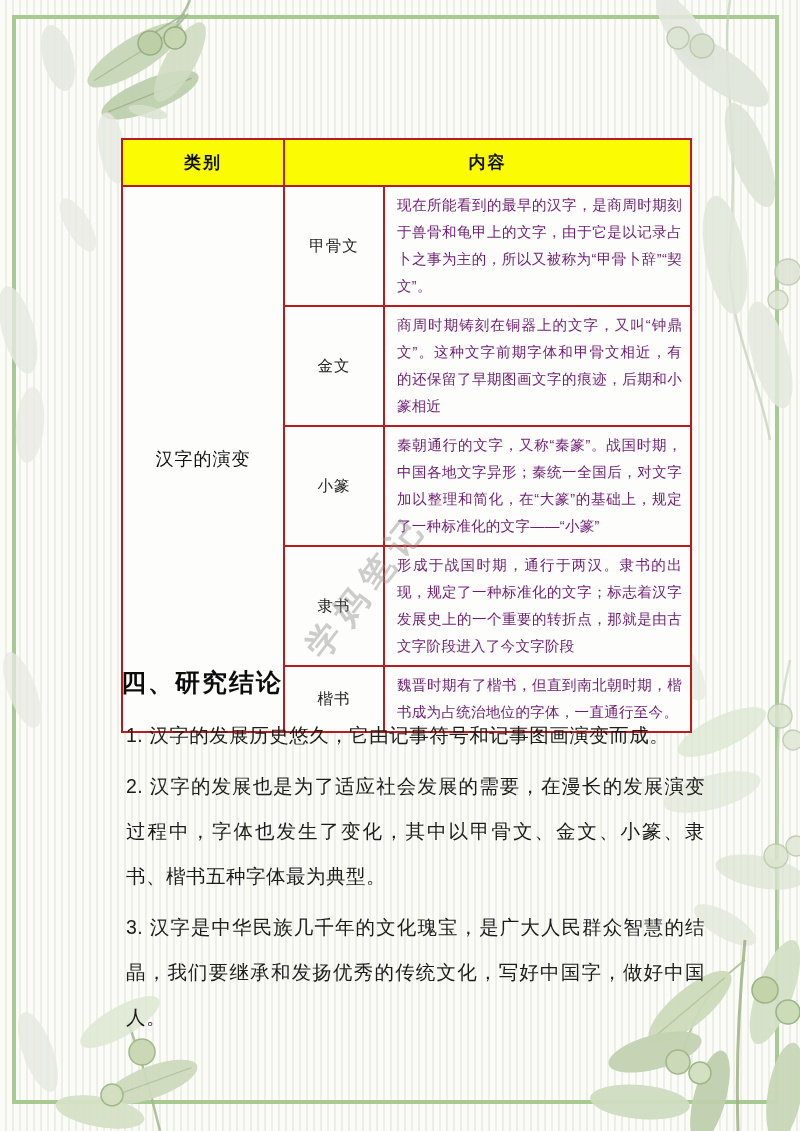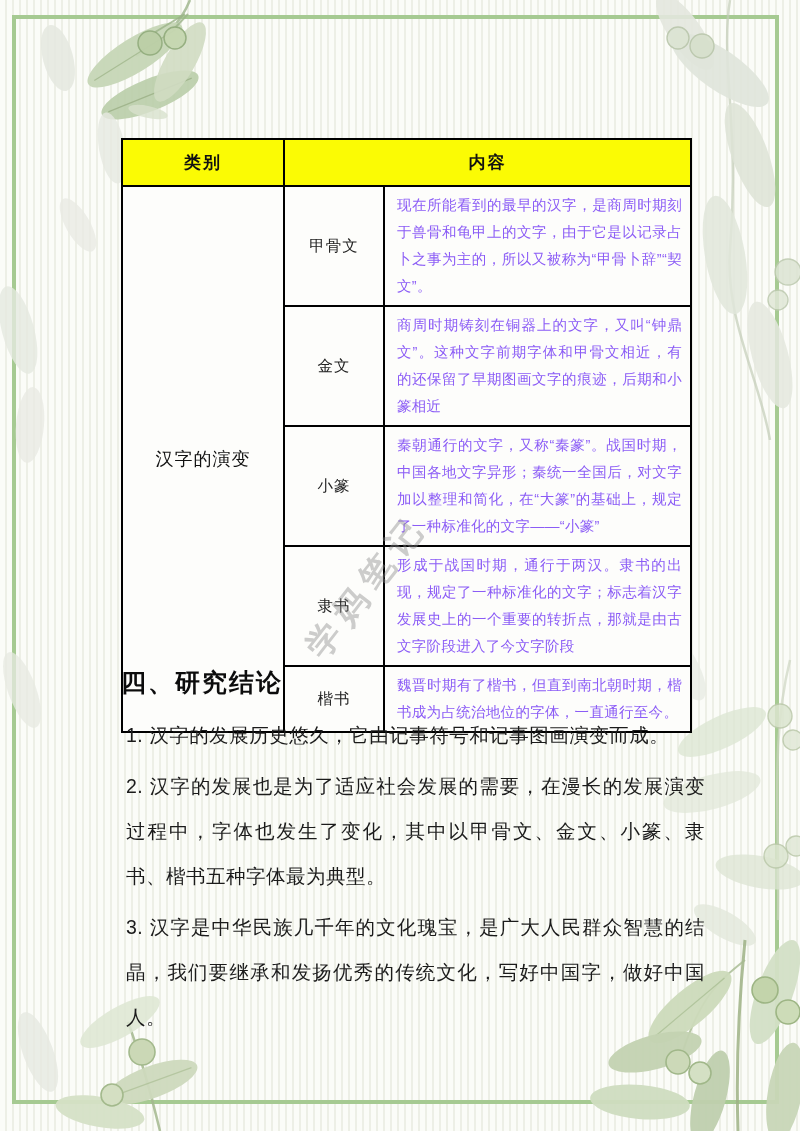--- a/index.html
+++ b/index.html
@@ -21,38 +21,38 @@
   
   table.evo{
     position:absolute;left:121px;top:138px;width:569px;
     border-collapse:collapse;table-layout:fixed;
     background:transparent;
   }
   table.evo col.c1{width:162px}
   table.evo col.c2{width:100px}
   table.evo col.c3{width:307px}
   table.evo th, table.evo td{
-    border:2px solid #000000;
+    border:2px solid #b91c1c;
     background:#fdfdfb;
   }
   table.evo th{
     height:43px;background:#fbfb04;
     font-size:17px;font-weight:bold;letter-spacing:2px;color:#111;
     text-align:center;vertical-align:middle;
   }
   td.cat{
     text-align:center;vertical-align:middle;
     font-size:18px;font-weight:normal;letter-spacing:1px;color:#111;
   }
   td.lab{
     text-align:center;vertical-align:middle;
     font-size:15.5px;color:#222;letter-spacing:1px;
   }
   td.con{
-    font-size:14.5px;line-height:27px;color:#8b5cf6;
+    font-size:14.5px;line-height:27px;color:#701a75;
     padding:5px 8px 5px 12px;vertical-align:middle;
     letter-spacing:.3px;text-align:justify;
   }
   tr.r1{height:88px} tr.r2{height:95px} tr.r3{height:110px}
   tr.r4{height:104px} tr.r5{height:65px}
   
   .watermark{
     position:absolute;left:332px;top:622px;
     font-size:34px;letter-spacing:9px;font-weight:bold;
     color:rgba(135,135,135,.42);

